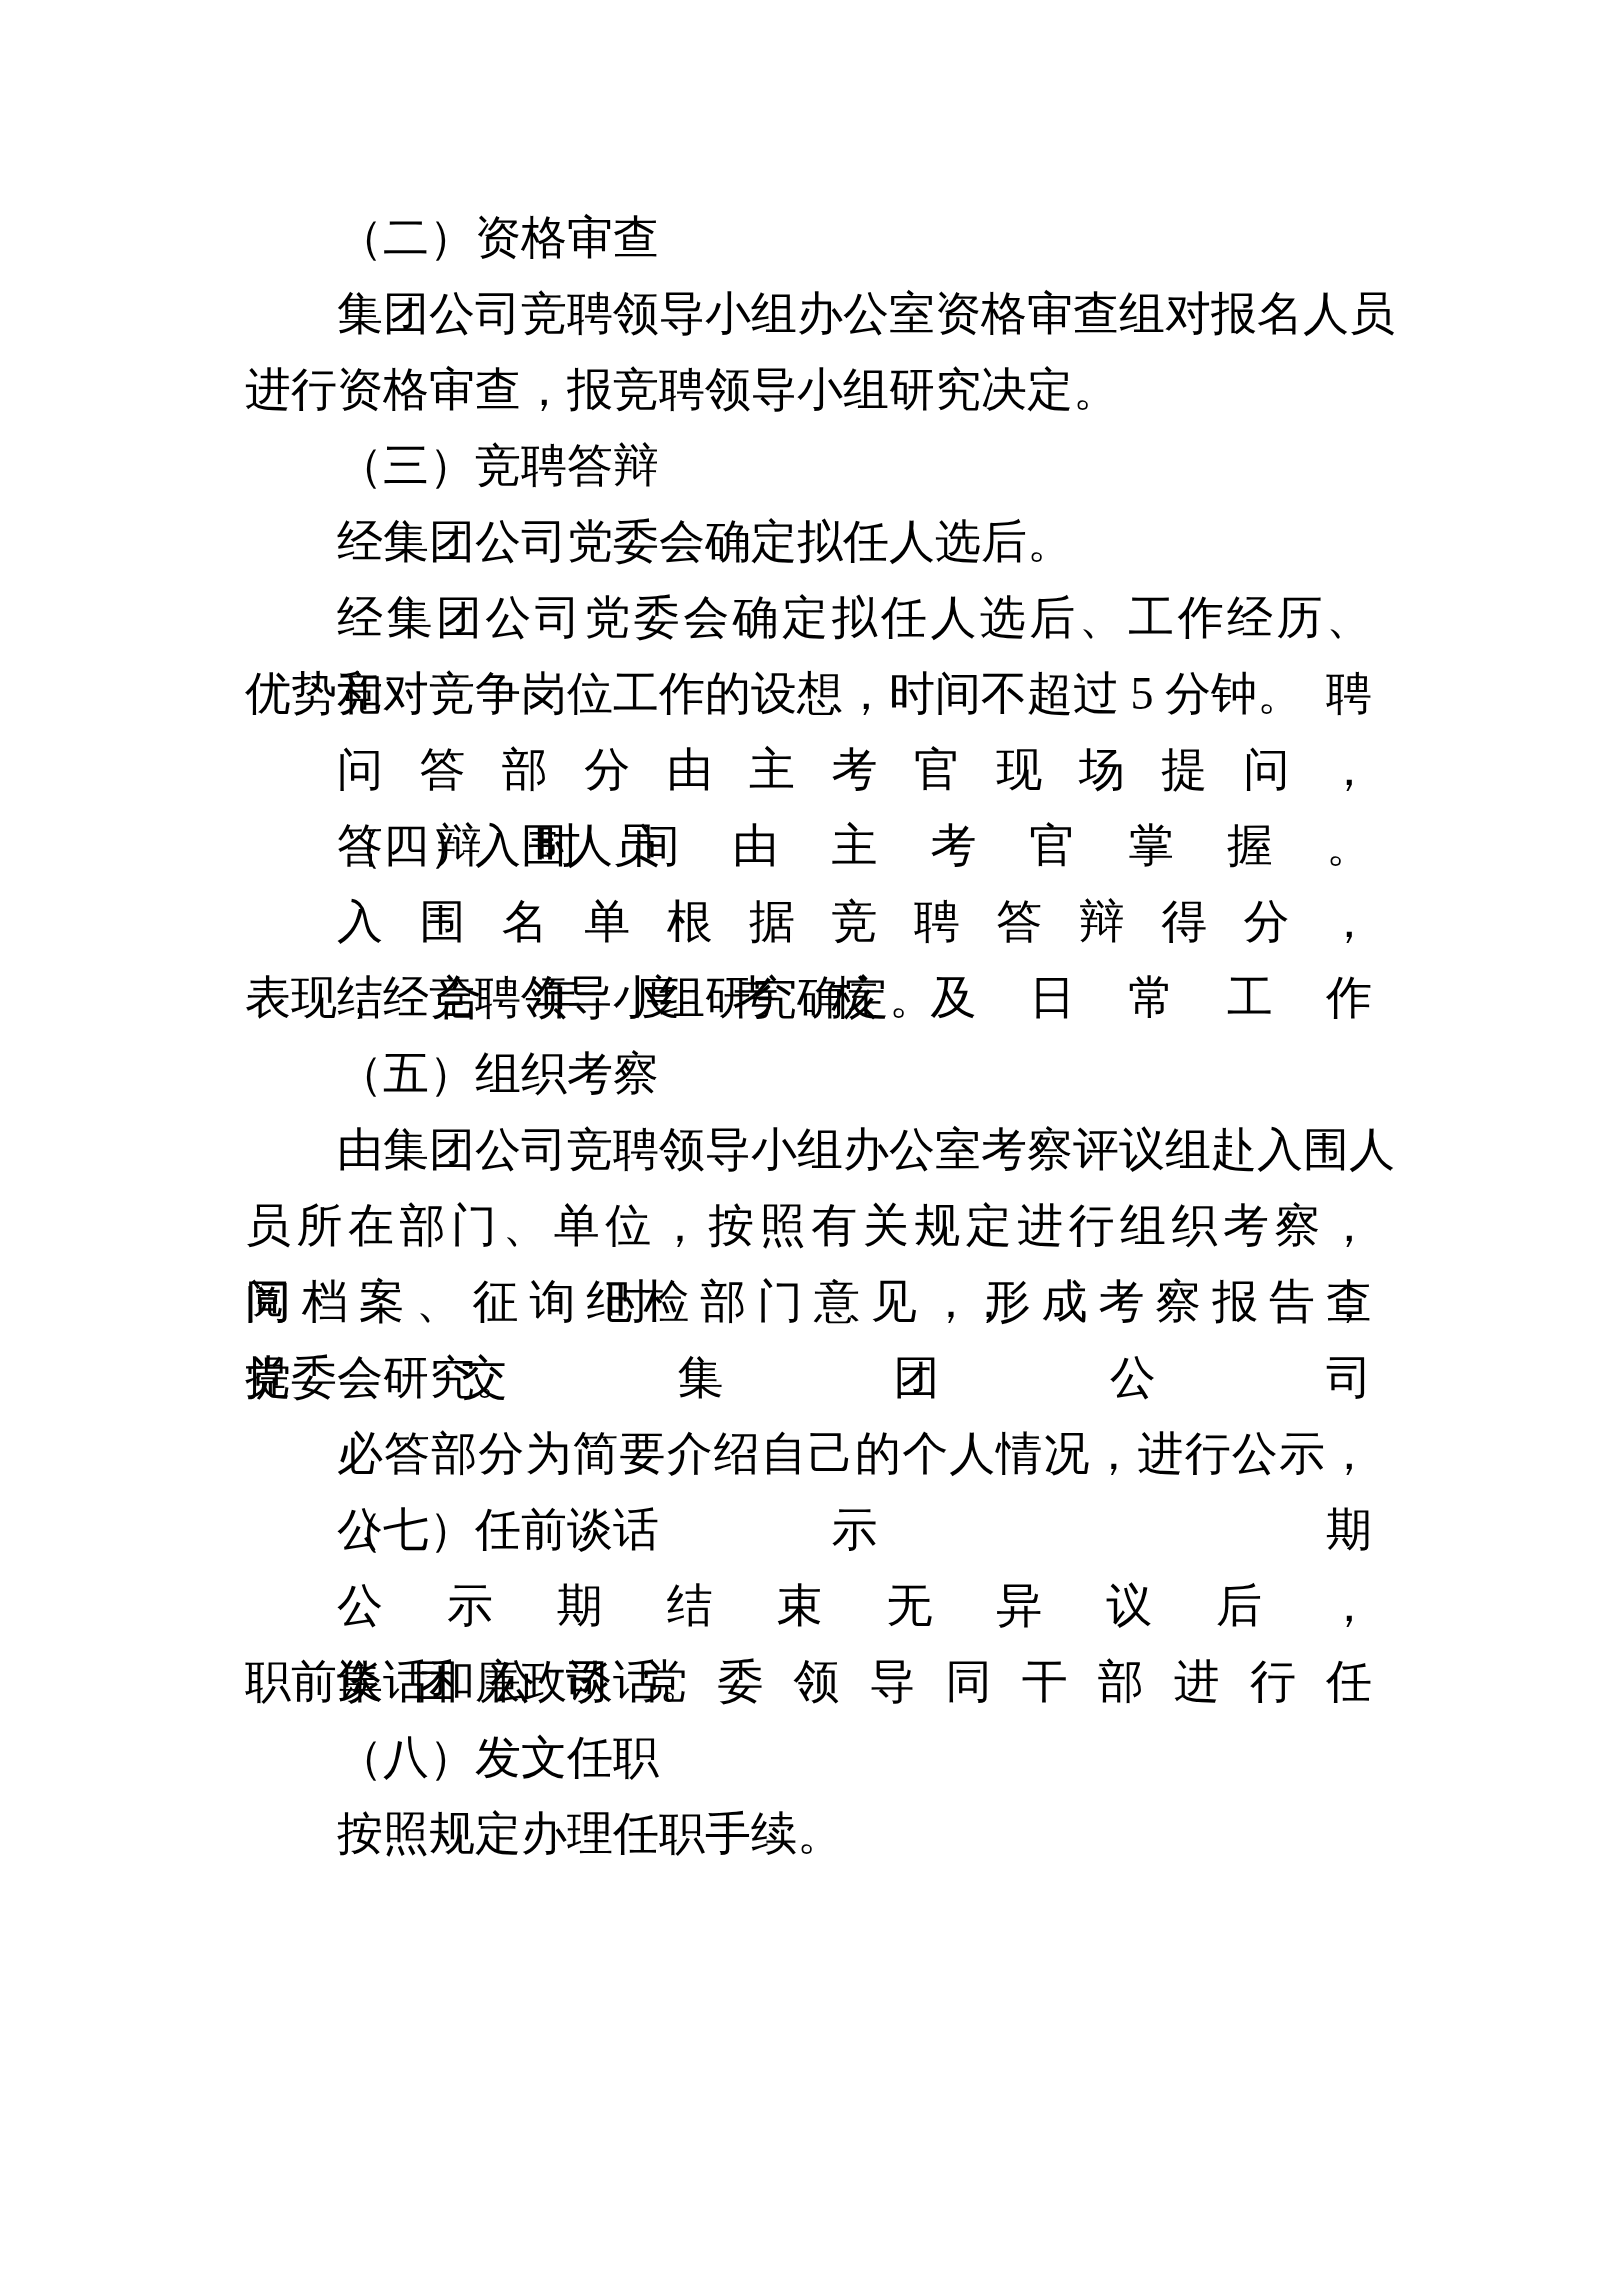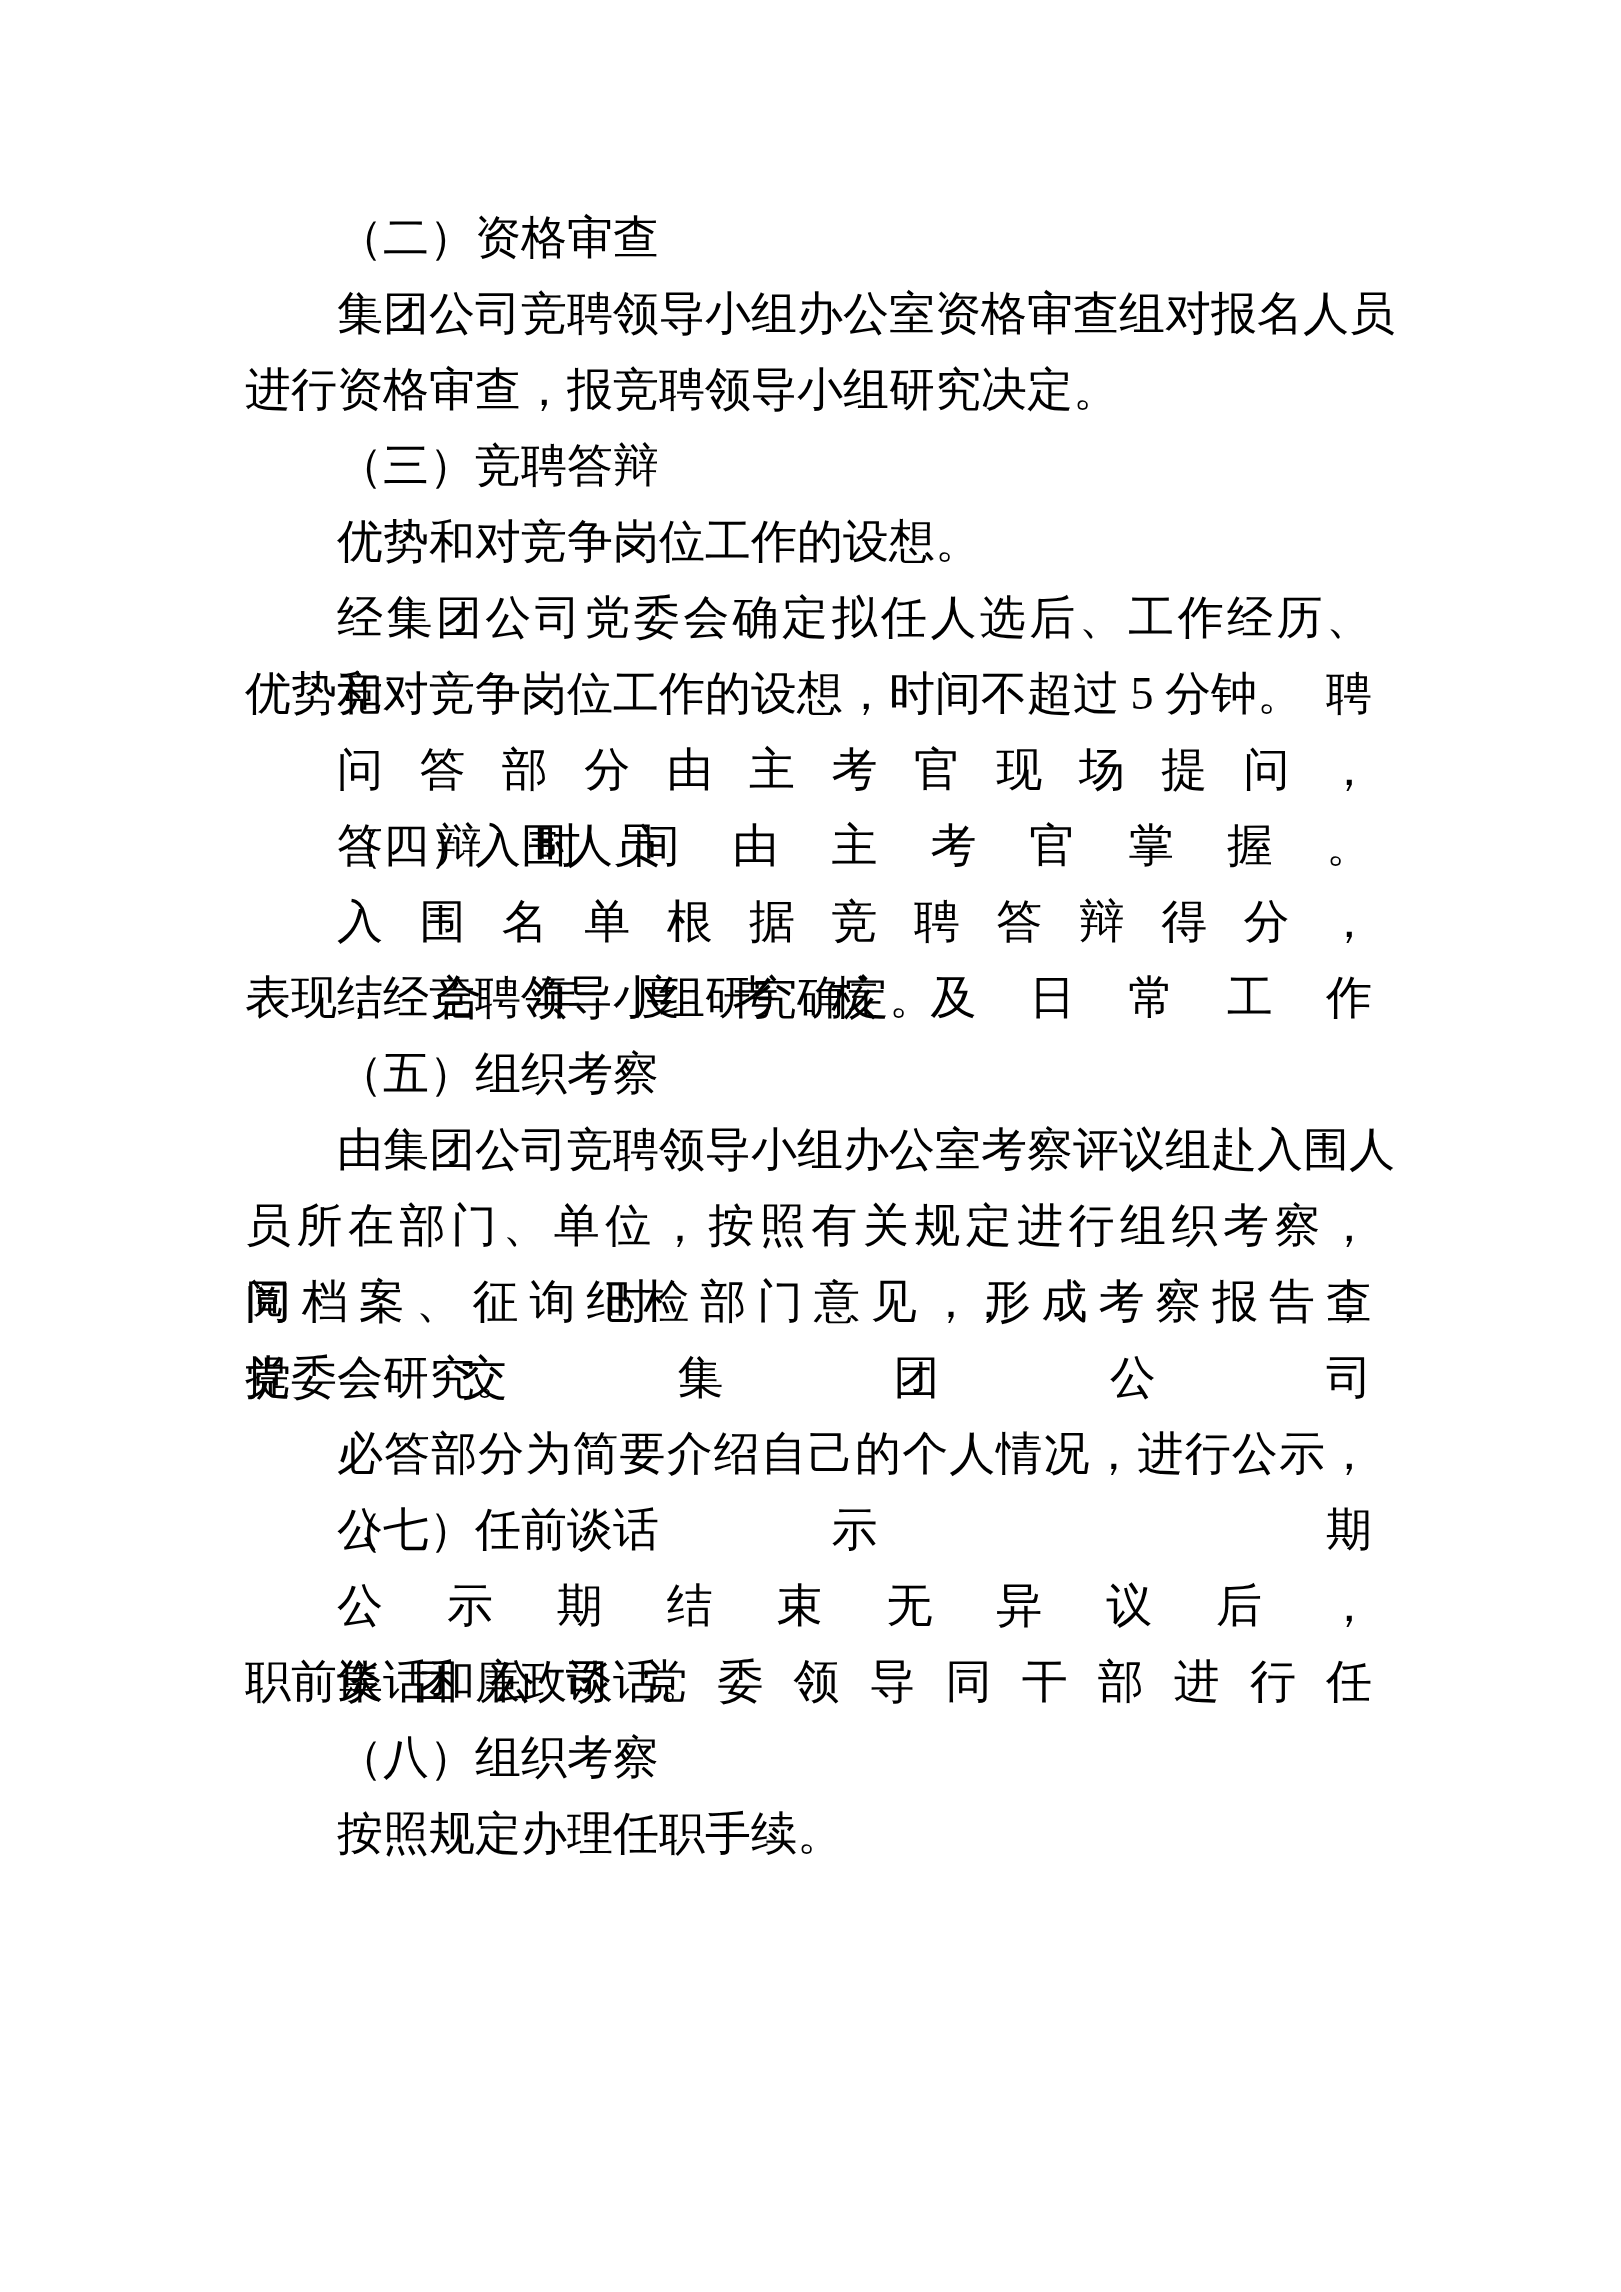--- a/index.html
+++ b/index.html
@@ -45,33 +45,33 @@
 </style>
 </head>
 <body>
 
 <div class="page" style="background: rgb(255, 255, 255); color: rgb(0, 0, 0);">
   <div class="doc">
       <div class="line indent">（二）资格审查</div>
       <div class="line indent just">集团公司竞聘领导小组办公室资格审查组对报名人员</div>
       <div class="line">进行资格审查，报竞聘领导小组研究决定。</div>
       <div class="line indent">（三）竞聘答辩</div>
-      <div class="line indent">优势和对竞争岗位工作的设想。</div>
+      <div class="line indent">经集团公司党委会确定拟任人选后。</div>
       <div class="line indent just">经集团公司党委会确定拟任人选后、工作经历、竞聘</div>
       <div class="line">优势和对竞争岗位工作的设想，时间不超过 5 分钟。</div>
       <div class="line indent just">问答部分由主考官现场提问，答辩时间由主考官掌握。</div>
       <div class="line indent">（四）入围人员</div>
       <div class="line indent just">入围名单根据竞聘答辩得分，结合年度考核及日常工作</div>
       <div class="line">表现，经竞聘领导小组研究确定。</div>
       <div class="line indent">（五）组织考察</div>
       <div class="line indent just">由集团公司竞聘领导小组办公室考察评议组赴入围人</div>
       <div class="line just">员所在部门、单位，按照有关规定进行组织考察，同时，查</div>
       <div class="line just">阅档案、征询纪检部门意见，形成考察报告，提交集团公司</div>
       <div class="line">党委会研究。</div>
       <div class="line indent just">必答部分为简要介绍自己的个人情况，进行公示，公示期</div>
       <div class="line indent">（七）任前谈话</div>
       <div class="line indent just">公示期结束无异议后，集团公司党委领导同干部进行任</div>
       <div class="line">职前谈话和廉政谈话。</div>
-      <div class="line indent">（八）组织考察</div>
+      <div class="line indent">（八）发文任职</div>
       <div class="line indent">按照规定办理任职手续。</div>
     </div>
 </div>
 
 
 </body></html>

